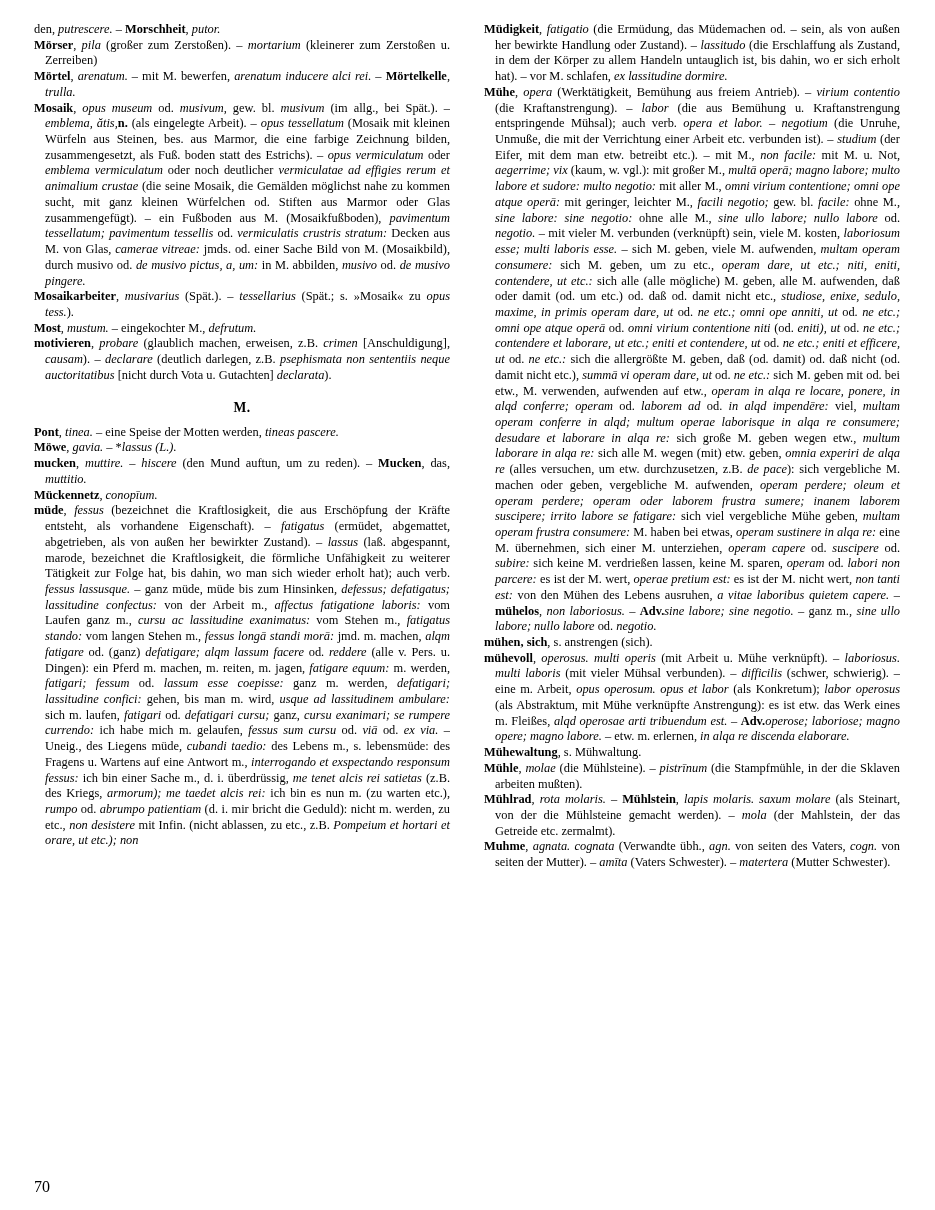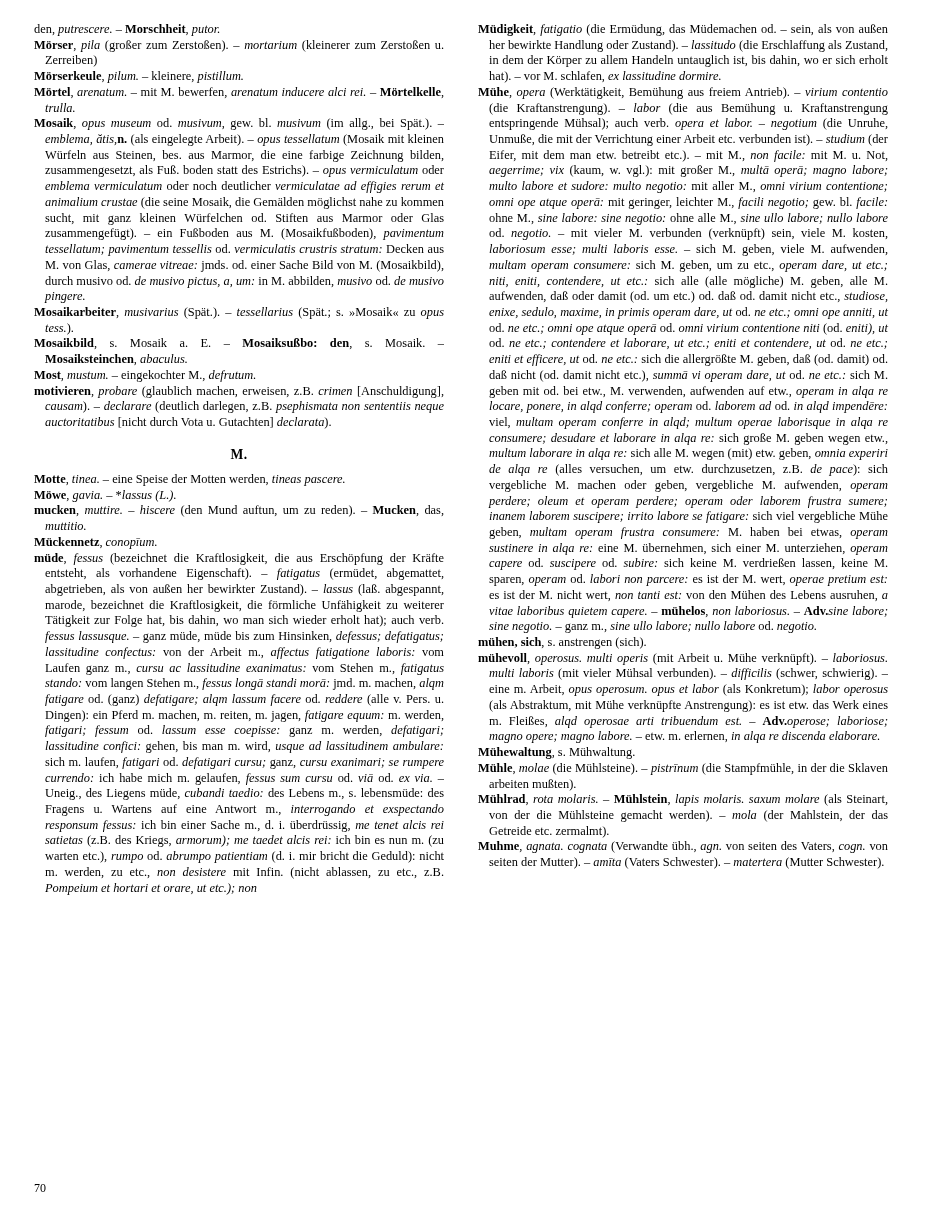--- a/index.html
+++ b/index.html
@@ -14,21 +14,21 @@
     color: #000000;
     position: relative;
     overflow: hidden;
   }
   .page {
     position: absolute;
     left: 0; top: 0;
     width: 935px;
     height: 1210px;
     box-sizing: border-box;
-    padding: 22px 47px 0 34px;
+    padding: 22px 34px 0 34px;
   }
   .columns {
     display: flex;
     flex-direction: row;
     gap: 34px;
     height: 1140px;
   }
   .col {
     width: 416px;
     font-size: 12.4px;
@@ -48,41 +48,39 @@
     font-size: 13.6px;
     margin: 15px 0 9px 0;
     text-indent: 0;
     padding-left: 0;
     letter-spacing: 0.5px;
   }
   .folio {
     position: absolute;
     left: 34px;
     bottom: 14px;
-    font-size: 12px;
+    font-size: 16px;
     font-family: "Liberation Serif", serif;
   }
 </style>
 </head>
 <body>
 
 <div class="page">
   <div class="columns">
     <div class="col" id="left-col">
         <p class="entry">den, <i>putrescere.</i> – <b>Morschheit</b>, <i>putor.</i></p>
         <p class="entry"><b>Mörser</b>, <i>pila</i> (großer zum Zerstoßen). – <i>mortarium</i> (kleinerer zum Zerstoßen u. Zerreiben)</p>
-        <p class="entry"><b>Mörserkeule</b>, <i>pilum.</i> – kleinere, <i>pistillum.</i></p>
         <p class="entry"><b>Mörtel</b>, <i>arenatum.</i> – mit M. bewerfen, <i>arenatum inducere alci rei.</i> – <b>Mörtelkelle</b>, <i>trulla.</i></p>
         <p class="entry"><b>Mosaik</b>, <i>opus museum</i> od. <i>musivum</i>, gew. bl. <i>musivum</i> (im allg., bei Spät.). – <i>emblema, ătis,</i><b>n.</b> (als eingelegte Arbeit). – <i>opus tessellatum</i> (Mosaik mit kleinen Würfeln aus Steinen, bes. aus Marmor, die eine farbige Zeichnung bilden, zusammengesetzt, als Fuß. boden statt des Estrichs). – <i>opus vermiculatum</i> oder <i>emblema vermiculatum</i> oder noch deutlicher <i>vermiculatae ad effigies rerum et animalium crustae</i> (die seine Mosaik, die Gemälden möglichst nahe zu kommen sucht, mit ganz kleinen Würfelchen od. Stiften aus Marmor oder Glas zusammengefügt). – ein Fußboden aus M. (Mosaikfußboden), <i>pavimentum tessellatum; pavimentum tessellis</i> od. <i>vermiculatis crustris stratum:</i> Decken aus M. von Glas, <i>camerae vitreae:</i> jmds. od. einer Sache Bild von M. (Mosaikbild), durch musivo od. <i>de musivo pictus, a, um:</i> in M. abbilden, <i>musivo</i> od. <i>de musivo pingere.</i></p>
         <p class="entry"><b>Mosaikarbeiter</b>, <i>musivarius</i> (Spät.). – <i>tessellarius</i> (Spät.; s. »Mosaik« zu <i>opus tess.</i>).</p>
-        <p class="entry"><b>Mosaikbild</b>, s. Mosaik a. E. – <b>Mosaiksußbo: den</b>, s. Mosaik. – <b>Mosaiksteinchen</b>, <i>abaculus.</i></p>
         <p class="entry"><b>Most</b>, <i>mustum.</i> – eingekochter M., <i>defrutum.</i></p>
         <p class="entry"><b>motivieren</b>, <i>probare</i> (glaublich machen, erweisen, z.B. <i>crimen</i> [Anschuldigung], <i>causam</i>). – <i>declarare</i> (deutlich darlegen, z.B. <i>psephismata non sententiis neque auctoritatibus</i> [nicht durch Vota u. Gutachten] <i>declarata</i>).</p>
         <p class="entry sec-letter">M.</p>
-        <p class="entry"><b>Motte</b>, <i>tinea.</i> – eine Speise der Motten werden, <i>tineas pascere.</i></p>
+        <p class="entry"><b>Pont</b>, <i>tinea.</i> – eine Speise der Motten werden, <i>tineas pascere.</i></p>
         <p class="entry"><b>Möwe</b>, <i>gavia.</i> – *<i>lassus (L.).</i></p>
         <p class="entry"><b>mucken</b>, <i>muttire.</i> – <i>hiscere</i> (den Mund auftun, um zu reden). – <b>Mucken</b>, das, <i>muttitio.</i></p>
         <p class="entry"><b>Mückennetz</b>, <i>conopīum.</i></p>
         <p class="entry"><b>müde</b>, <i>fessus</i> (bezeichnet die Kraftlosigkeit, die aus Erschöpfung der Kräfte entsteht, als vorhandene Eigenschaft). – <i>fatigatus</i> (ermüdet, abgemattet, abgetrieben, als von außen her bewirkter Zustand). – <i>lassus</i> (laß. abgespannt, marode, bezeichnet die Kraftlosigkeit, die förmliche Unfähigkeit zu weiterer Tätigkeit zur Folge hat, bis dahin, wo man sich wieder erholt hat); auch verb. <i>fessus lassusque.</i> – ganz müde, müde bis zum Hinsinken, <i>defessus; defatigatus; lassitudine confectus:</i> von der Arbeit m., <i>affectus fatigatione laboris:</i> vom Laufen ganz m., <i>cursu ac lassitudine exanimatus:</i> vom Stehen m., <i>fatigatus stando:</i> vom langen Stehen m., <i>fessus longā standi morā:</i> jmd. m. machen, <i>alqm fatigare</i> od. (ganz) <i>defatigare; alqm lassum facere</i> od. <i>reddere</i> (alle v. Pers. u. Dingen): ein Pferd m. machen, m. reiten, m. jagen, <i>fatigare equum:</i> m. werden, <i>fatigari; fessum</i> od. <i>lassum esse coepisse:</i> ganz m. werden, <i>defatigari; lassitudine confici:</i> gehen, bis man m. wird, <i>usque ad lassitudinem ambulare:</i> sich m. laufen, <i>fatigari</i> od. <i>defatigari cursu;</i> ganz, <i>cursu exanimari; se rumpere currendo:</i> ich habe mich m. gelaufen, <i>fessus sum cursu</i> od. <i>viā</i> od. <i>ex via.</i> – Uneig., des Liegens müde, <i>cubandi taedio:</i> des Lebens m., s. lebensmüde: des Fragens u. Wartens auf eine Antwort m., <i>interrogando et exspectando responsum fessus:</i> ich bin einer Sache m., d. i. überdrüssig, <i>me tenet alcis rei satietas</i> (z.B. des Kriegs, <i>armorum); me taedet alcis rei:</i> ich bin es nun m. (zu warten etc.), <i>rumpo</i> od. <i>abrumpo patientiam</i> (d. i. mir bricht die Geduld): nicht m. werden, zu etc., <i>non desistere</i> mit Infin. (nicht ablassen, zu etc., z.B. <i>Pompeium et hortari et orare, ut etc.); non</i></p>
       </div>
     <div class="col" id="right-col">
         <p class="entry"><b>Müdigkeit</b>, <i>fatigatio</i> (die Ermüdung, das Müdemachen od. – sein, als von außen her bewirkte Handlung oder Zustand). – <i>lassitudo</i> (die Erschlaffung als Zustand, in dem der Körper zu allem Handeln untauglich ist, bis dahin, wo er sich erholt hat). – vor M. schlafen, <i>ex lassitudine dormire.</i></p>
         <p class="entry"><b>Mühe</b>, <i>opera</i> (Werktätigkeit, Bemühung aus freiem Antrieb). – <i>virium contentio</i> (die Kraftanstrengung). – <i>labor</i> (die aus Bemühung u. Kraftanstrengung entspringende Mühsal); auch verb. <i>opera et labor.</i> – <i>negotium</i> (die Unruhe, Unmuße, die mit der Verrichtung einer Arbeit etc. verbunden ist). – <i>studium</i> (der Eifer, mit dem man etw. betreibt etc.). – mit M., <i>non facile:</i> mit M. u. Not, <i>aegerrime; vix</i> (kaum, w. vgl.): mit großer M., <i>multā operā; magno labore; multo labore et sudore: multo negotio:</i> mit aller M., <i>omni virium contentione; omni ope atque operā:</i> mit geringer, leichter M., <i>facili negotio;</i> gew. bl. <i>facile:</i> ohne M., <i>sine labore: sine negotio:</i> ohne alle M., <i>sine ullo labore; nullo labore</i> od. <i>negotio.</i> – mit vieler M. verbunden (verknüpft) sein, viele M. kosten, <i>laboriosum esse; multi laboris esse.</i> – sich M. geben, viele M. aufwenden, <i>multam operam consumere:</i> sich M. geben, um zu etc., <i>operam dare, ut etc.; niti, eniti, contendere, ut etc.:</i> sich alle (alle mögliche) M. geben, alle M. aufwenden, daß oder damit (od. um etc.) od. daß od. damit nicht etc., <i>studiose, enixe, sedulo, maxime, in primis operam dare, ut</i> od. <i>ne etc.; omni ope anniti, ut</i> od. <i>ne etc.; omni ope atque operā</i> od. <i>omni virium contentione niti</i> (od. <i>eniti), ut</i> od. <i>ne etc.; contendere et laborare, ut etc.; eniti et contendere, ut</i> od. <i>ne etc.; eniti et efficere, ut</i> od. <i>ne etc.:</i> sich die allergrößte M. geben, daß (od. damit) od. daß nicht (od. damit nicht etc.), <i>summā vi operam dare, ut</i> od. <i>ne etc.:</i> sich M. geben mit od. bei etw., M. verwenden, aufwenden auf etw., <i>operam in alqa re locare, ponere, in alqd conferre; operam</i> od. <i>laborem ad</i> od. <i>in alqd impendēre:</i> viel, <i>multam operam conferre in alqd; multum operae laborisque in alqa re consumere; desudare et laborare in alqa re:</i> sich große M. geben wegen etw., <i>multum laborare in alqa re:</i> sich alle M. wegen (mit) etw. geben, <i>omnia experiri de alqa re</i> (alles versuchen, um etw. durchzusetzen, z.B. <i>de pace</i>): sich vergebliche M. machen oder geben, vergebliche M. aufwenden, <i>operam perdere; oleum et operam perdere; operam oder laborem frustra sumere; inanem laborem suscipere; irrito labore se fatigare:</i> sich viel vergebliche Mühe geben, <i>multam operam frustra consumere:</i> M. haben bei etwas, <i>operam sustinere in alqa re:</i> eine M. übernehmen, sich einer M. unterziehen, <i>operam capere</i> od. <i>suscipere</i> od. <i>subire:</i> sich keine M. verdrießen lassen, keine M. sparen, <i>operam</i> od. <i>labori non parcere:</i> es ist der M. wert, <i>operae pretium est:</i> es ist der M. nicht wert, <i>non tanti est:</i> von den Mühen des Lebens ausruhen, <i>a vitae laboribus quietem capere.</i> – <b>mühelos</b>, <i>non laboriosus.</i> – <b>Adv.</b><i>sine labore; sine negotio.</i> – ganz m., <i>sine ullo labore; nullo labore</i> od. <i>negotio.</i></p>
         <p class="entry"><b>mühen, sich</b>, s. anstrengen (sich).</p>
         <p class="entry"><b>mühevoll</b>, <i>operosus. multi operis</i> (mit Arbeit u. Mühe verknüpft). – <i>laboriosus. multi laboris</i> (mit vieler Mühsal verbunden). – <i>difficilis</i> (schwer, schwierig). – eine m. Arbeit, <i>opus operosum. opus et labor</i> (als Konkretum); <i>labor operosus</i> (als Abstraktum, mit Mühe verknüpfte Anstrengung): es ist etw. das Werk eines m. Fleißes, <i>alqd operosae arti tribuendum est.</i> – <b>Adv.</b><i>operose; laboriose; magno opere; magno labore.</i> – etw. m. erlernen, <i>in alqa re discenda elaborare.</i></p>

